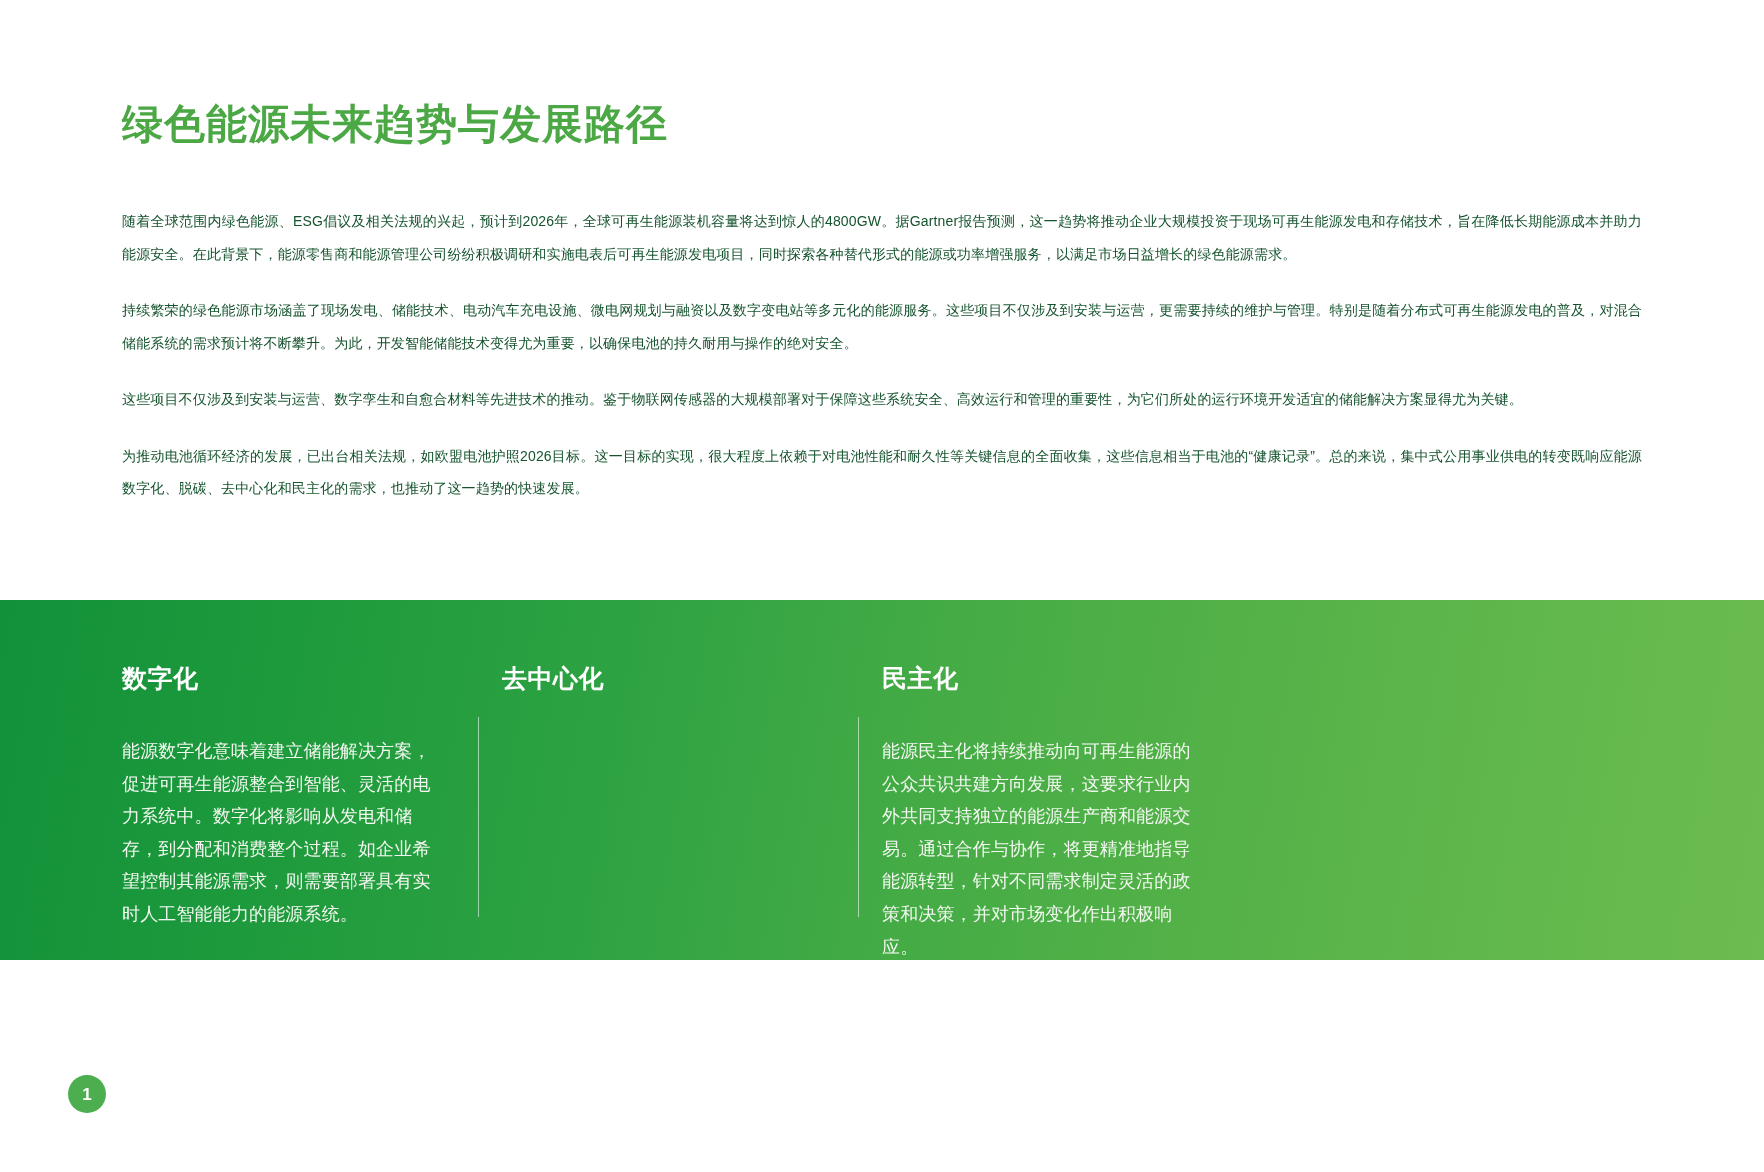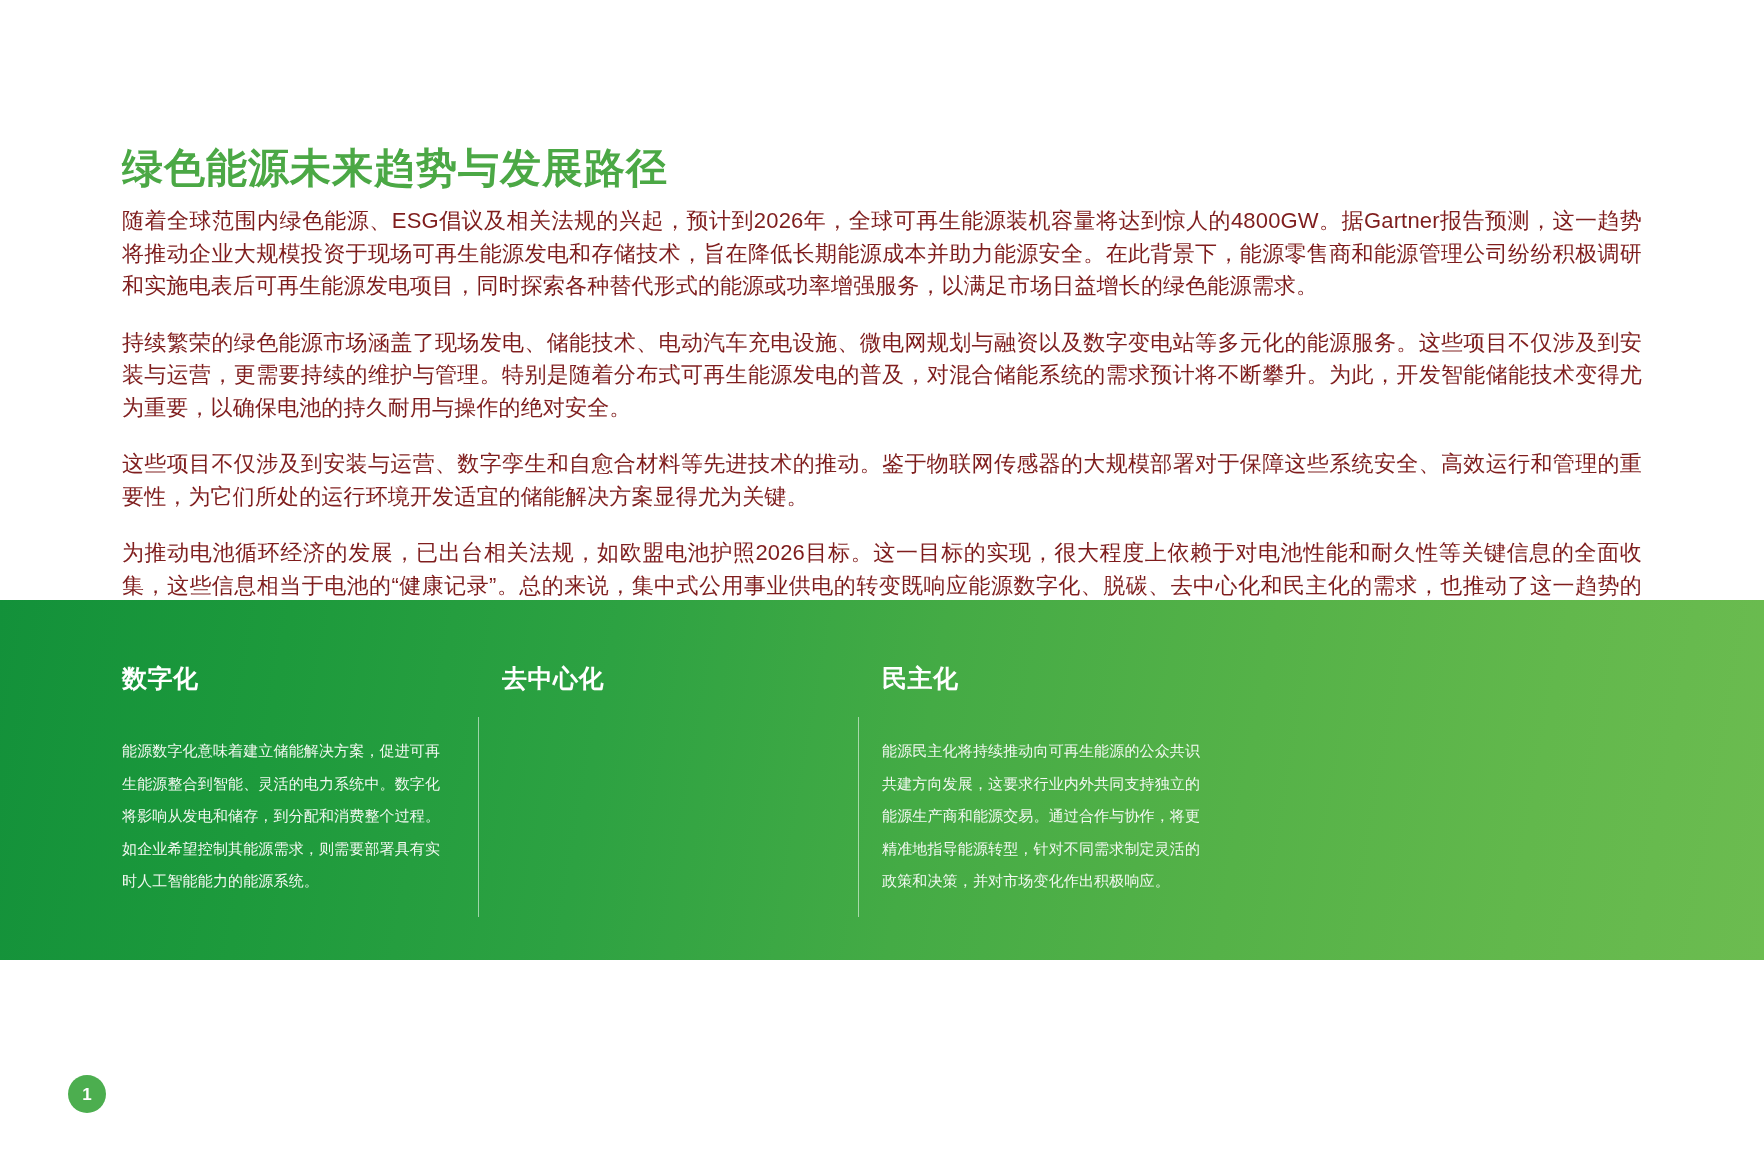--- a/index.html
+++ b/index.html
@@ -24,35 +24,34 @@
   
   .doc-title {
     position: absolute;
     left: 122px;
     top: 97px;
     font-size: 41px;
     font-weight: 700;
     letter-spacing: 1px;
     color: #4ba845;
     white-space: nowrap;
-    margin-top: 44px;
   }
 
   
   .body-copy {
     position: absolute;
     left: 122px;
     top: 205px;
     width: 1520px;
   }
 
   .body-copy p {
-    font-size: 22px;
+    font-size: 14px;
     line-height: 32.5px;
-    color: #7f1d1d;
+    color: #14532d;
     text-align: justify;
     text-justify: inter-ideograph;
     margin-bottom: 24px;
     letter-spacing: 0.15px;
   }
   .body-copy p:last-child { margin-bottom: 8px; }
 
   
   .banner {
     position: absolute;
@@ -97,21 +96,21 @@
 
   .col-title {
     font-size: 25px;
     font-weight: 700;
     color: #ffffff;
     letter-spacing: 0.5px;
     margin-bottom: 26px;
   }
 
   .col-body {
-    font-size: 15px;
+    font-size: 18px;
     line-height: 32.6px;
     color: #f2f8f0;
     letter-spacing: 0.15px;
     text-align: left;
     margin-top: 40px;
   }
 
   
   .page-badge {
     position: absolute;

